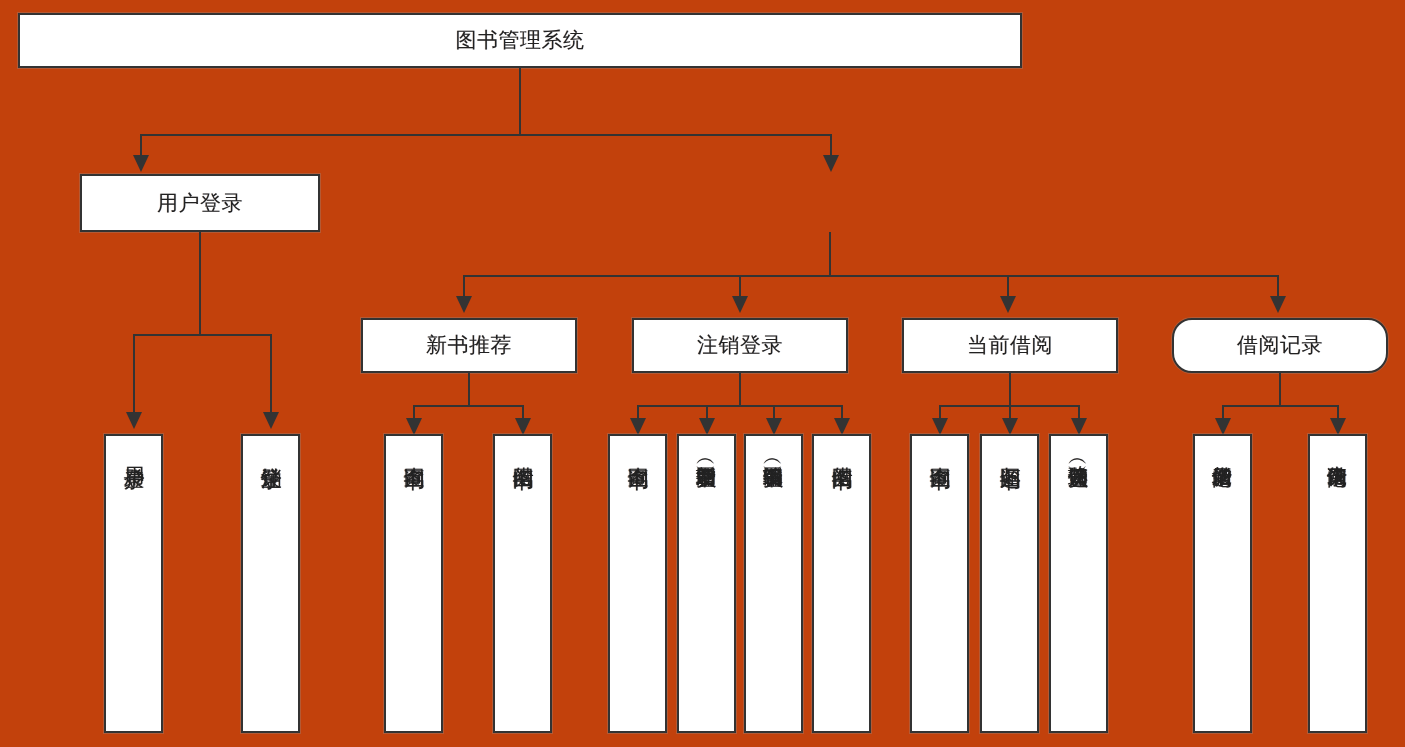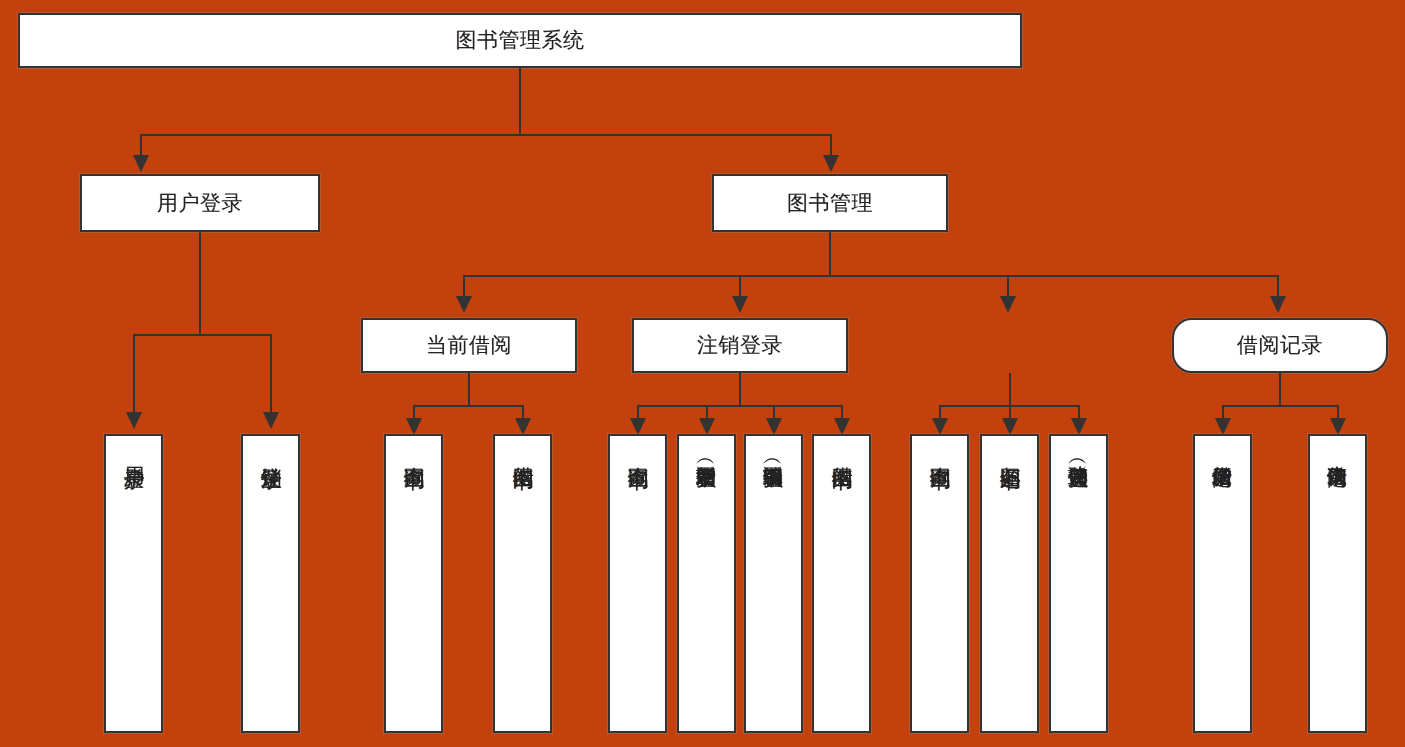--- a/index.html
+++ b/index.html
@@ -89,23 +89,20 @@
   <div class="hline" style="left:140px;top:134px;width:692px;"></div>
 
   <div class="vline" style="left:140px;top:134px;height:24px;"></div>
   <div class="arrow" style="left:133px;top:155px;"></div>
   <div class="vline" style="left:830px;top:134px;height:24px;"></div>
   <div class="arrow" style="left:823px;top:155px;"></div>
 
   <div class="node horizontal" style="left:80px;top:174px;width:240px;height:58px;">
     <span class="label">用户登录</span>
   </div>
-  <div class="node horizontal" style="left:712px;top:174px;width:236px;height:58px;">
-    <span class="label">图书管理</span>
-  </div>
 
   <div class="vline" style="left:199px;top:232px;height:103px;"></div>
   <div class="hline" style="left:133px;top:334px;width:139px;"></div>
   <div class="vline" style="left:133px;top:334px;height:79px;"></div>
   <div class="arrow" style="left:126px;top:412px;"></div>
   <div class="vline" style="left:270px;top:334px;height:79px;"></div>
   <div class="arrow" style="left:263px;top:412px;"></div>
 
   <div class="vline" style="left:829px;top:232px;height:44px;"></div>
   <div class="hline" style="left:463px;top:275px;width:814px;"></div>
@@ -113,24 +110,27 @@
   <div class="vline" style="left:463px;top:275px;height:24px;"></div>
   <div class="arrow" style="left:456px;top:296px;"></div>
   <div class="vline" style="left:739px;top:275px;height:24px;"></div>
   <div class="arrow" style="left:732px;top:296px;"></div>
   <div class="vline" style="left:1007px;top:275px;height:24px;"></div>
   <div class="arrow" style="left:1000px;top:296px;"></div>
   <div class="vline" style="left:1277px;top:275px;height:24px;"></div>
   <div class="arrow" style="left:1270px;top:296px;"></div>
 
   <div class="node horizontal" style="left:361px;top:318px;width:216px;height:55px;">
-    <span class="label">当前借阅</span>
+    <span class="label">新书推荐</span>
   </div>
   <div class="node horizontal" style="left:632px;top:318px;width:216px;height:55px;">
     <span class="label">注销登录</span>
+  </div>
+  <div class="node horizontal" style="left:902px;top:318px;width:216px;height:55px;">
+    <span class="label">当前借阅</span>
   </div>
   <div class="node horizontal" style="left:1172px;top:318px;width:216px;height:55px;border-radius:20px;">
     <span class="label">借阅记录</span>
   </div>
 
   <div class="vline" style="left:468px;top:373px;height:33px;"></div>
   <div class="hline" style="left:413px;top:405px;width:111px;"></div>
   <div class="vline" style="left:413px;top:405px;height:14px;"></div>
   <div class="arrow" style="left:406px;top:418px;"></div>
   <div class="vline" style="left:522px;top:405px;height:14px;"></div>

